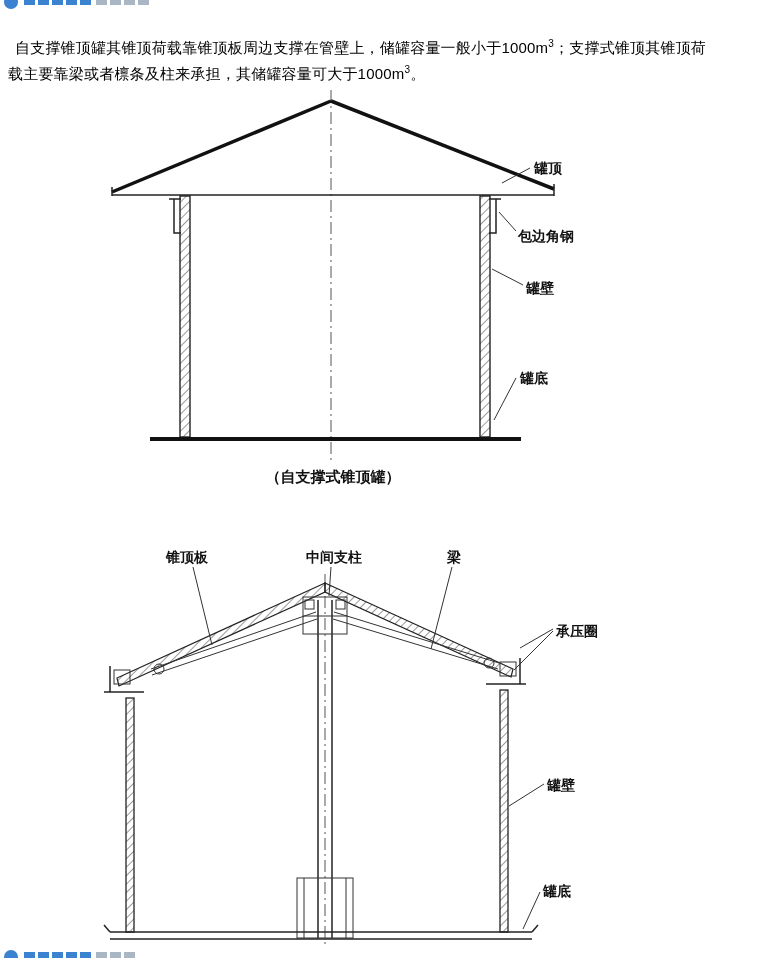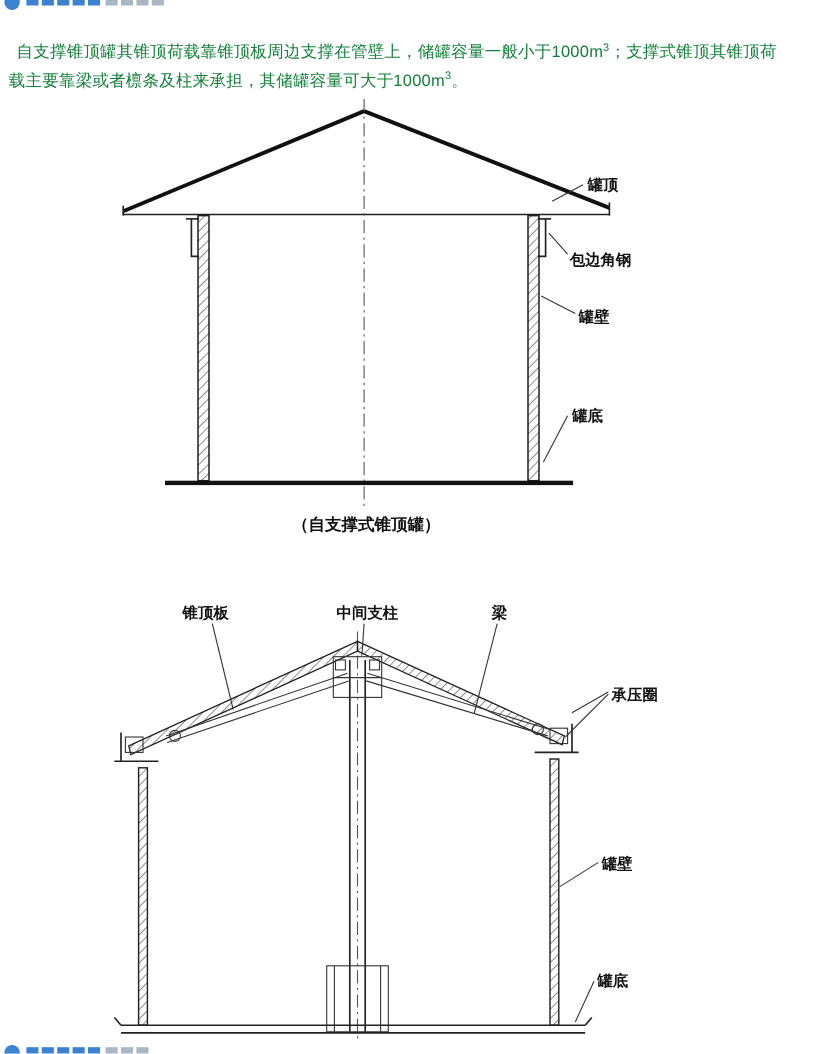--- a/index.html
+++ b/index.html
@@ -3,21 +3,21 @@
 <meta charset="utf-8">
 <style>
   html,body { margin:0; padding:0; background:#ffffff; }
   .page {
     position:relative; width:763px; height:958px; background:#ffffff;
     font-family:"Liberation Sans", sans-serif; overflow:hidden;
   }
   .canvas { position:absolute; left:0; top:0; }
   .para {
     position:absolute; left:8px; top:20px; width:700px;
-    font-size:15px; line-height:26px; color:#15803d;
+    font-size:15px; line-height:26px; color:#000000;
     text-indent:7px; letter-spacing:0.2px;
   }
   .para sup { font-size:10px; line-height:0; }
   text.lbl {
     font-family:"Liberation Sans", sans-serif;
     font-weight:bold; font-size:14px; fill:#111111;
   }
   text.cap {
     font-family:"Liberation Sans", sans-serif;
     font-weight:bold; font-size:15px; fill:#111111;

